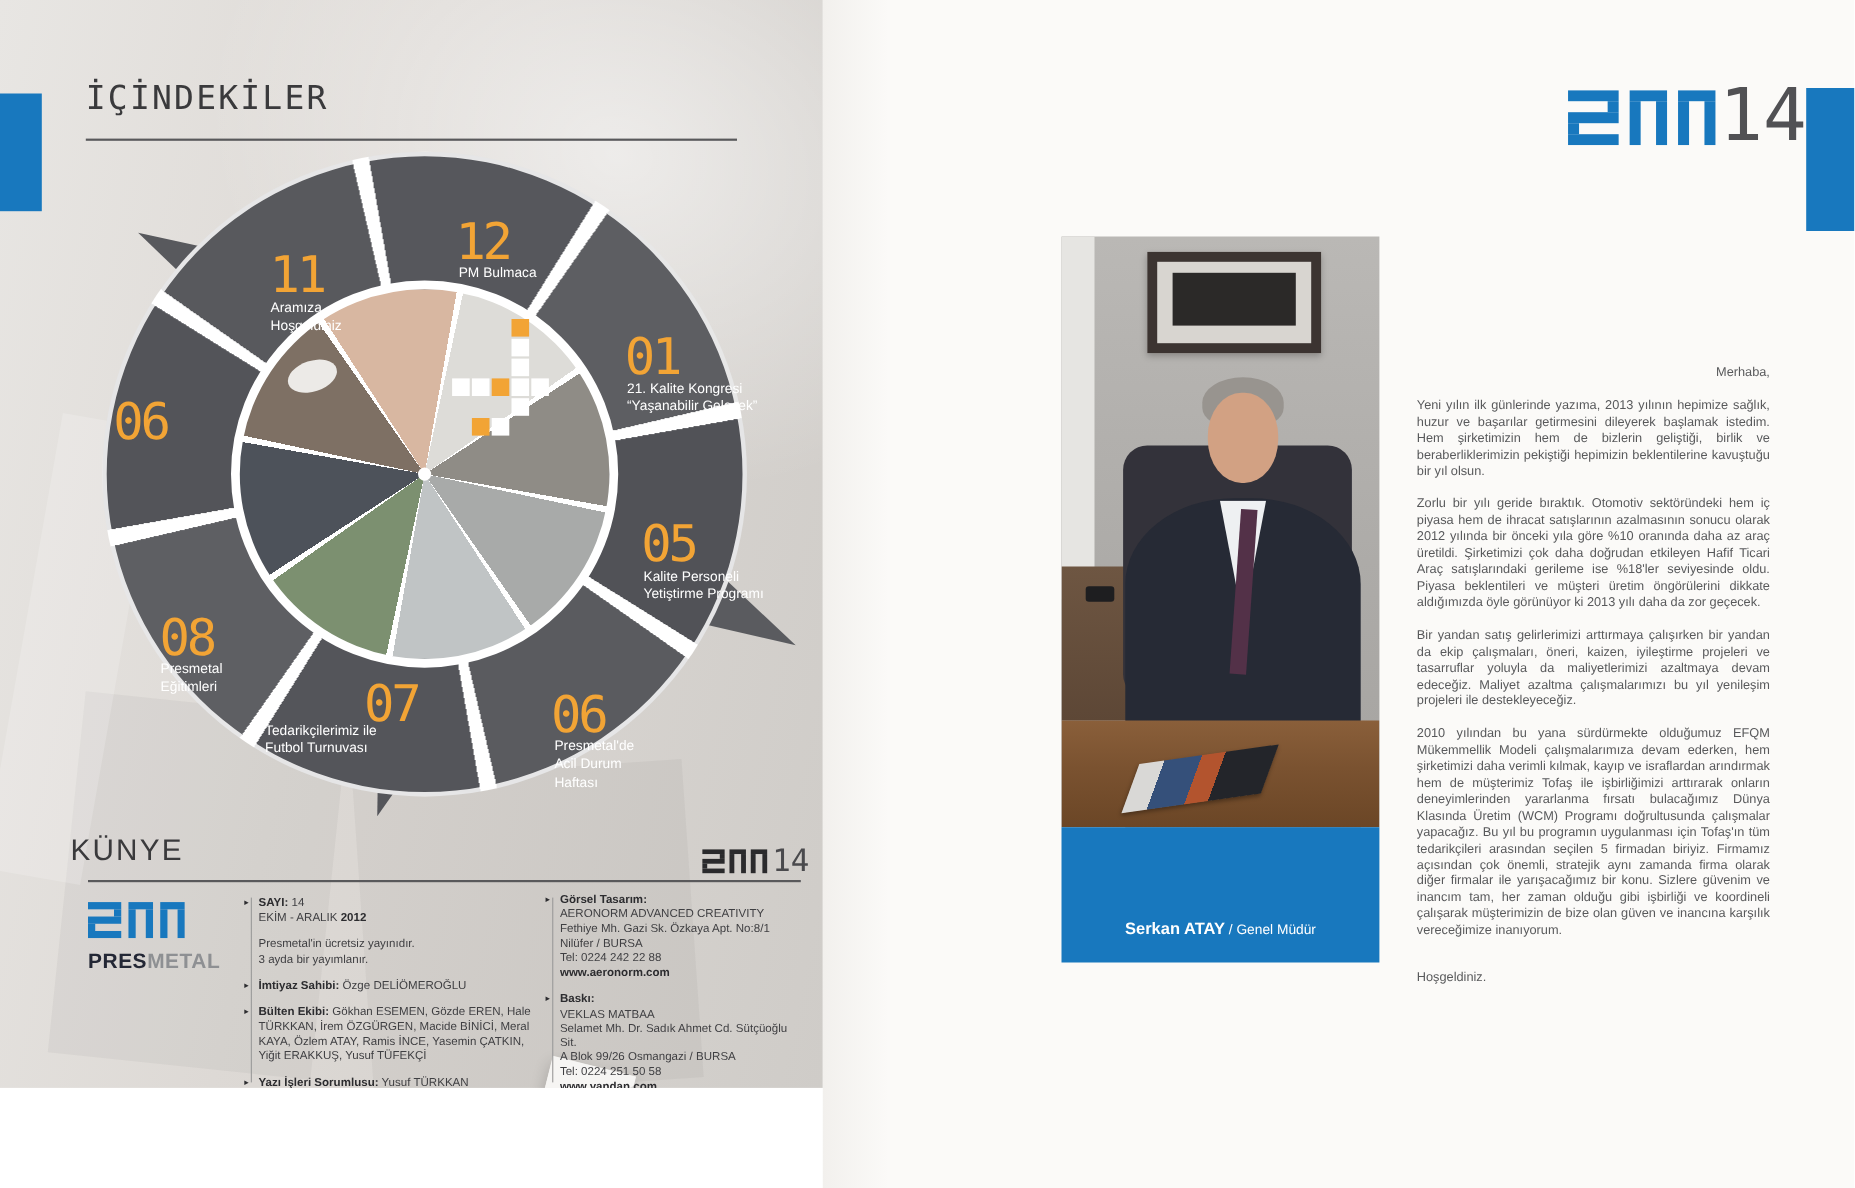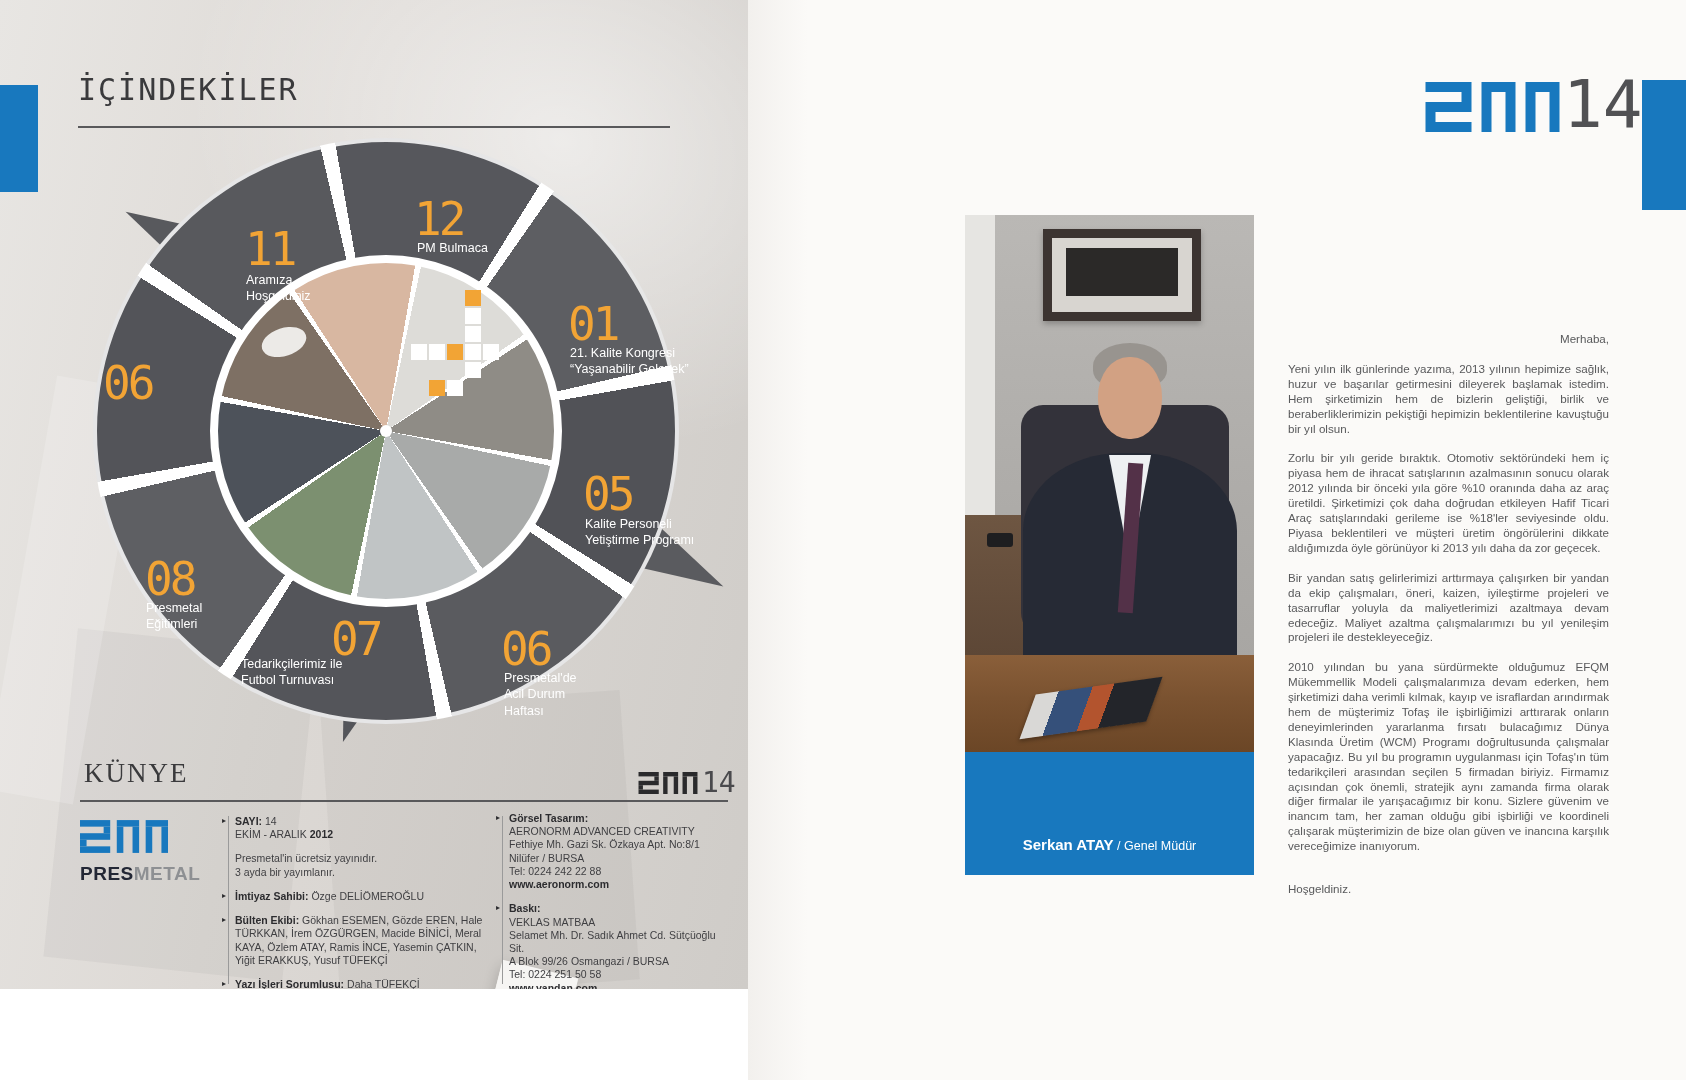--- a/index.html
+++ b/index.html
@@ -66,21 +66,21 @@
     border-top:78px solid #54555a;transform:rotate(18deg)}
   .xw{position:absolute;width:16px;height:16px;background:#fff}
   .xw.o{background:var(--orange)}
 
   .num{position:absolute;font-family:"DejaVu Sans Mono",monospace;font-size:46px;line-height:1;
     color:var(--orange);letter-spacing:-3px;font-weight:400}
   .wlabel{position:absolute;color:#fff;font-size:12.5px;line-height:1.3;white-space:pre-line}
   .wlabel.right{text-align:left}
 
   
-  .kunye-title{position:absolute;left:84px;top:758px;font-family:Liberation Serif, serif;
+  .kunye-title{position:absolute;left:64px;top:758px;font-family:Liberation Sans, sans-serif;
     font-size:27px;letter-spacing:2px;color:var(--ink)}
   .kunye-rule{position:absolute;left:80px;top:800px;width:648px;height:2px;background:#59595b}
   .pm-black{position:absolute;left:638px;top:772px;display:flex;align-items:flex-start}
   .pm-black .n14{font-family:"DejaVu Sans Mono",monospace;font-size:28px;line-height:22px;color:#4a4a4d;margin-left:4px}
   .presmetal{position:absolute;left:80px;top:820px}
   .presmetal .word{margin-top:6px;font-size:19px;font-weight:bold;letter-spacing:.5px}
   .presmetal .pres{color:#232735}
   .presmetal .metal{color:#8e9093}
   .kdiv{position:absolute;width:1px;background:#9a9a9a;top:816px;height:168px}
   .kdiv.d1{left:228px}
@@ -258,21 +258,21 @@
       <div class="grp">
         <span class="bullet">▸</span>
         <b>İmtiyaz Sahibi:</b><span> Özge DELİÖMEROĞLU</span>
       </div>
       <div class="grp">
         <span class="bullet">▸</span>
         <b>Bülten Ekibi:</b><span> Gökhan ESEMEN, Gözde EREN, Hale TÜRKKAN, İrem ÖZGÜRGEN, Macide BİNİCİ, Meral KAYA, Özlem ATAY, Ramis İNCE, Yasemin ÇATKIN, Yiğit ERAKKUŞ, Yusuf TÜFEKÇİ</span>
       </div>
       <div class="grp">
         <span class="bullet">▸</span>
-        <b>Yazı İşleri Sorumlusu:</b><span> Daha TÜFEKÇİ</span>
+        <b>Yazı İşleri Sorumlusu:</b><span> Yusuf TÜRKKAN</span>
       </div>
     </div>
 
     <div class="kcol kcol-right">
       <div class="grp">
         <span class="bullet">▸</span>
         <b>Görsel Tasarım:</b><br>
         <span>AERONORM ADVANCED CREATIVITY</span><br>
         <span>Fethiye Mh. Gazi Sk. Özkaya Apt. No:8/1</span><br>
         <span>Nilüfer / BURSA</span><br>

